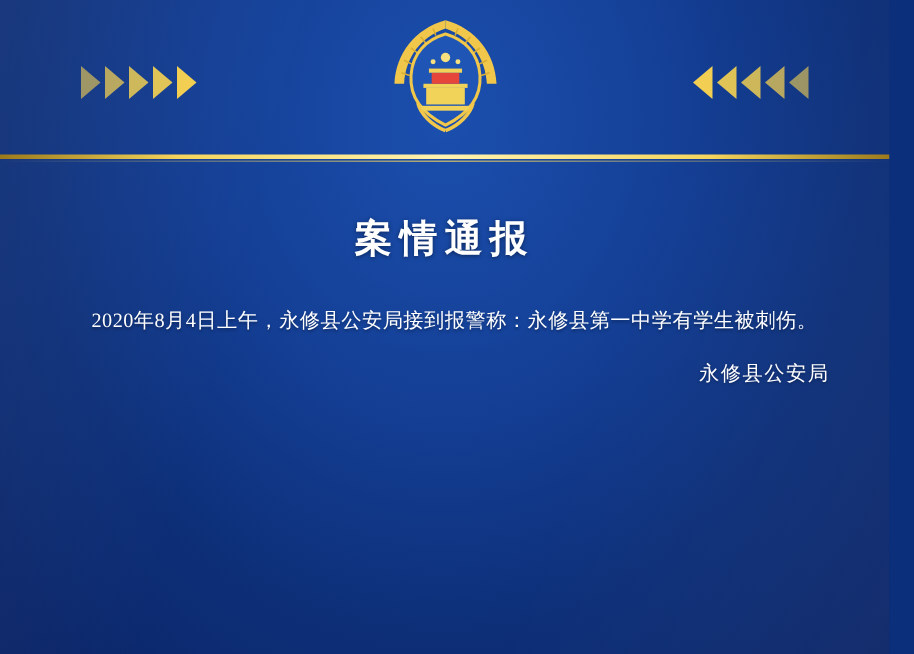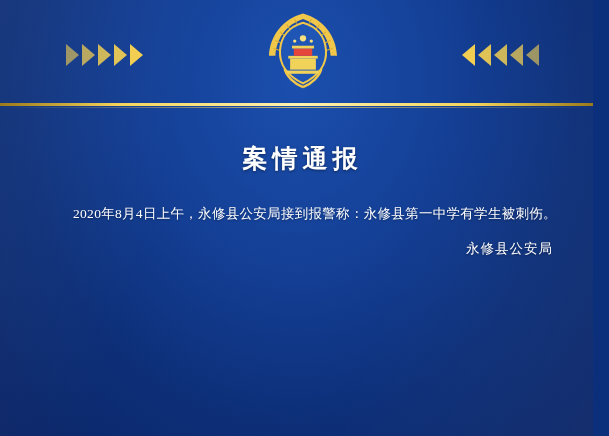--- a/index.html
+++ b/index.html
@@ -14,21 +14,20 @@
     overflow: hidden;
   }
   .poster {
     position: relative;
     width: 593px;
     height: 436px;
     box-sizing: border-box;
     background:
       radial-gradient(ellipse at 50% 18%, #1b4fae 0%, #143f95 38%, #0d2f78 68%, #0a2466 100%);
     overflow: hidden;
-    padding-left: 12px;
   }
   
   .poster:before {
     content: "";
     position: absolute;
     left: 0; top: 0; right: 0; bottom: 0;
     background:
       linear-gradient(105deg, rgba(255,255,255,0.05) 0%, rgba(255,255,255,0) 30%),
       linear-gradient(-70deg, rgba(255,255,255,0.045) 0%, rgba(255,255,255,0) 35%);
     pointer-events: none;

